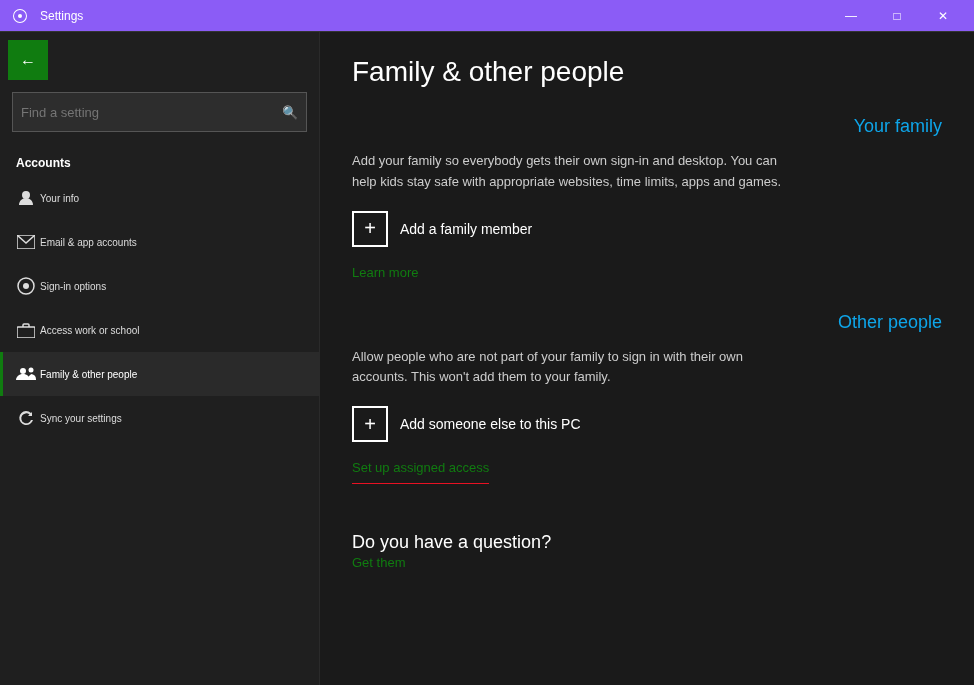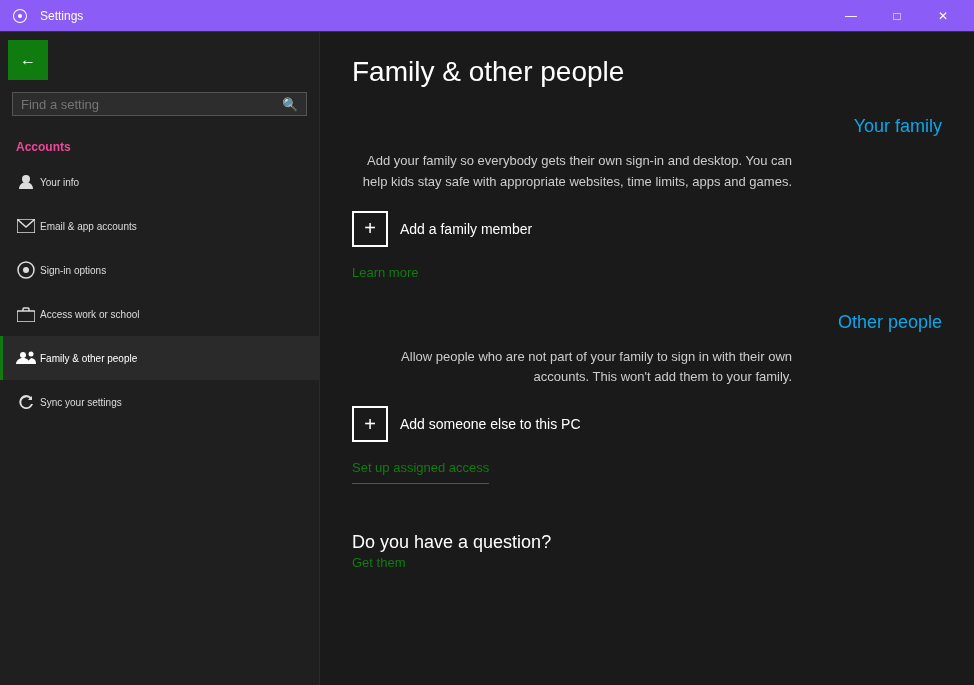--- a/index.html
+++ b/index.html
@@ -81,21 +81,21 @@
       font-size: 16px;
       margin: 8px;
       flex-shrink: 0;
     }
 
     .search-container {
       padding: 4px 12px 12px 12px;
     }
     .search-box {
       width: 100%;
-      height: 24px;
+      height: 40px;
       background: #2d2d2d;
       border: 1px solid #555;
       color: #fff;
       padding: 0 30px 0 8px;
       font-size: 13px;
       outline: none;
     }
     .search-wrapper {
       position: relative;
     }
@@ -105,21 +105,21 @@
       top: 50%;
       transform: translateY(-50%);
       color: #aaa;
       font-size: 13px;
       pointer-events: none;
     }
 
     .sidebar-section-label {
       padding: 12px 16px 6px 16px;
       font-size: 12px;
-      color: #ec4899;
+      color: #ffffff;
       font-weight: 600;
       text-transform: none;
     }
 
     .nav-item {
       display: flex;
       align-items: center;
       padding: 12px 16px;
       cursor: pointer;
       color: #ddd;
@@ -164,21 +164,20 @@
       margin-bottom: 14px;
       text-align: right;
     }
 
     .section-desc {
       font-size: 13px;
       color: #ccc;
       line-height: 1.6;
       margin-bottom: 18px;
       max-width: 440px;
-      text-align: right;
     }
 
     .add-btn {
       display: flex;
       align-items: center;
       gap: 12px;
       margin-bottom: 16px;
       cursor: pointer;
     }
     .add-btn-box {

